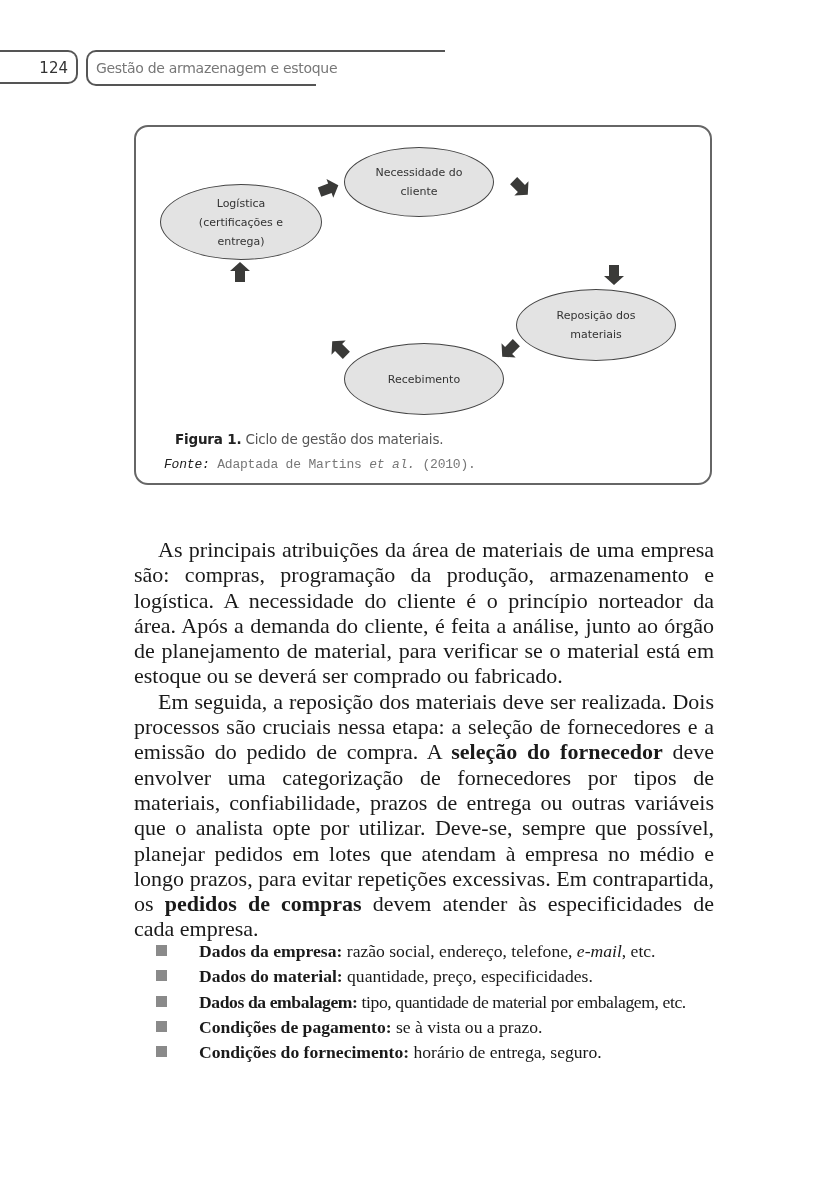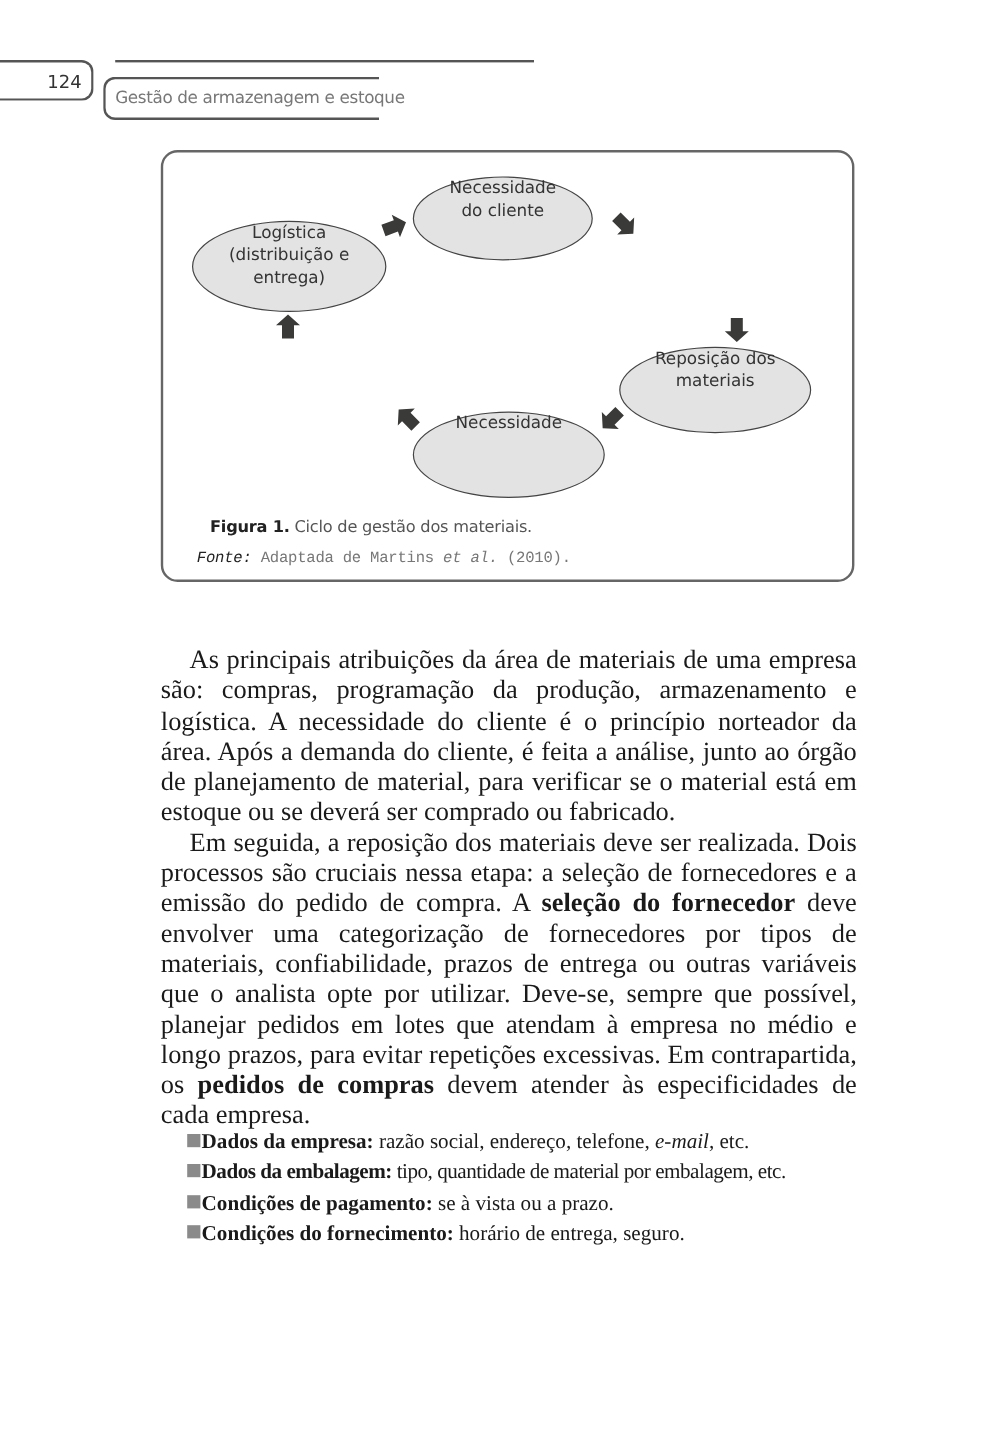--- a/index.html
+++ b/index.html
@@ -1,38 +1,38 @@
 <!DOCTYPE html>
 <html><head>
 <meta charset="utf-8">
 <style>
   html, body { margin:0; padding:0; background:#ffffff; }
   body { width:827px; height:1200px; position:relative; overflow:hidden; font-family:"Liberation Serif", serif; color:#1a1a1a; }
 
   
   .hdr-num { position:absolute; left:-10px; top:50px; width:88px; height:34px; border:2px solid #555; border-left:none; border-radius:0 10px 10px 0; box-sizing:border-box; }
   .hdr-num span { position:absolute; right:8px; top:7px; font-family:"DejaVu Sans", sans-serif; font-weight:normal; font-size:15px; color:#333; }
-  .hdr-title-box { position:absolute; left:86px; top:64px; width:230px; height:36px; border:2px solid #555; border-right:none; border-radius:10px 0 0 10px; box-sizing:border-box; }
+  .hdr-title-box { position:absolute; left:86px; top:50px; width:230px; height:36px; border:2px solid #555; border-right:none; border-radius:10px 0 0 10px; box-sizing:border-box; }
   .hdr-title-box span { position:absolute; left:8px; top:8px; font-family:"DejaVu Sans", sans-serif; font-size:14px; color:#777; white-space:nowrap; letter-spacing:-0.3px; }
   .hdr-topline { position:absolute; left:96px; top:50px; width:349px; height:2px; background:#555; }
 
   
   .figure { position:absolute; left:134px; top:125px; width:578px; height:360px; border:2px solid #666; border-radius:14px; box-sizing:border-box; }
   .diagram { position:absolute; left:0; top:0; width:578px; height:300px; }
-  .node { position:absolute; border:1.5px solid #444; border-radius:50%; background:#e3e3e3; display:flex; justify-content:center; text-align:center; font-family:"DejaVu Sans", sans-serif; font-size:14px; color:#333; line-height:19px; box-sizing:border-box; }
+  .node { position:absolute; border:1.5px solid #444; border-radius:50%; background:#e3e3e3; display:flex; align-items:center; justify-content:center; text-align:center; font-family:"DejaVu Sans", sans-serif; font-size:11px; color:#333; line-height:19px; box-sizing:border-box; }
   .caption { position:absolute; left:18px; top:304px; font-family:"DejaVu Sans", sans-serif; font-size:13.5px; color:#555; letter-spacing:-0.2px;margin-left:21px; }
   .caption b { color:#222; }
   .source { position:absolute; left:28px; top:330px; font-family:Liberation Mono, monospace; font-size:13px; color:#777; letter-spacing:-0.2px; }
   .source i.lbl { color:#222; }
 
   
   .body { position:absolute; left:134px; top:537px; width:580px; font-size:22px; line-height:25.3px; text-align:justify; color:#1a1a1a; }
   .body p { margin:0; text-indent:24px; }
   .list { position:absolute; left:156px; top:939px; width:560px; font-size:17.6px; line-height:25.3px; }
-  .li { position:relative; padding-left:12px; }
+  .li { position:relative; padding-left:43px; }
   .li .sq { position:absolute; left:0; top:6px; width:11px; height:11px; background:#8a8a8a; }
 </style>
 </head>
 <body>
 
 <div class="hdr-topline"></div>
 <div class="hdr-num">
   <span>124</span>
 </div>
 <div class="hdr-title-box">
@@ -41,24 +41,24 @@
 
 <div class="figure">
   <div class="diagram">
     <div class="node" style="left:208px;top:20px;width:150px;height:70px;padding:0 22px;">
       <span>Necessidade do cliente</span>
     </div>
     <div class="node" style="left:380px;top:162px;width:160px;height:72px;padding:0 24px;">
       <span>Reposição dos materiais</span>
     </div>
     <div class="node" style="left:208px;top:216px;width:160px;height:72px;">
-      <span>Necessidade</span>
+      <span>Recebimento</span>
     </div>
     <div class="node" style="left:24px;top:57px;width:162px;height:76px;padding:0 18px;">
-      <span>Logística (distribuição e entrega)</span>
+      <span>Logística (certificações e entrega)</span>
     </div>
 
     <svg width="578" height="300" style="position:absolute;left:0;top:0;">
       <defs>
         <path id="blk" d="M-9,-5 L2,-5 L2,-10 L11,0 L2,10 L2,5 L-9,5 Z" fill="#3a3a38"></path>
       </defs>
 
       <use href="#blk" transform="translate(192,62) rotate(-20)"></use>
 
       <use href="#blk" transform="translate(384,60) rotate(45)"></use>
@@ -81,16 +81,17 @@
   </div>
 </div>
 
 <div class="body">
   <p>As principais atribuições da área de materiais de uma empresa são: compras, programação da produção, armazenamento e logística. A necessidade do cliente é o princípio norteador da área. Após a demanda do cliente, é feita a análise, junto ao órgão de planejamento de material, para verificar se o material está em estoque ou se deverá ser comprado ou fabricado.</p>
   <p><span>Em seguida, a reposição dos materiais deve ser realizada. Dois processos são cruciais nessa etapa: a seleção de fornecedores e a emissão do pedido de compra. A </span><b>seleção do fornecedor</b><span> deve envolver uma categorização de fornecedores por tipos de materiais, confiabilidade, prazos de entrega ou outras variáveis que o analista opte por utilizar. Deve-se, sempre que possível, planejar pedidos em lotes que atendam à empresa no médio e longo prazos, para evitar repetições excessivas. Em contrapartida, os </span><b>pedidos de compras</b><span> devem atender às especificidades de cada empresa.</span></p>
 </div>
 
 <div class="list">
   <div class="li"><span class="sq"></span><b>Dados da empresa:</b><span> razão social, endereço, telefone, </span><i>e-mail</i><span>, etc.</span></div>
+  <div class="li"><span class="sq"></span><b>Dados do material:</b><span> quantidade, preço, especificidades.</span></div>
   <div class="li" style="letter-spacing:-0.4px;"><span class="sq"></span><b>Dados da embalagem:</b><span> tipo, quantidade de material por embalagem, etc.</span></div>
   <div class="li"><span class="sq"></span><b>Condições de pagamento:</b><span> se à vista ou a prazo.</span></div>
   <div class="li"><span class="sq"></span><b>Condições do fornecimento:</b><span> horário de entrega, seguro.</span></div>
 </div>
 
 </body></html>

